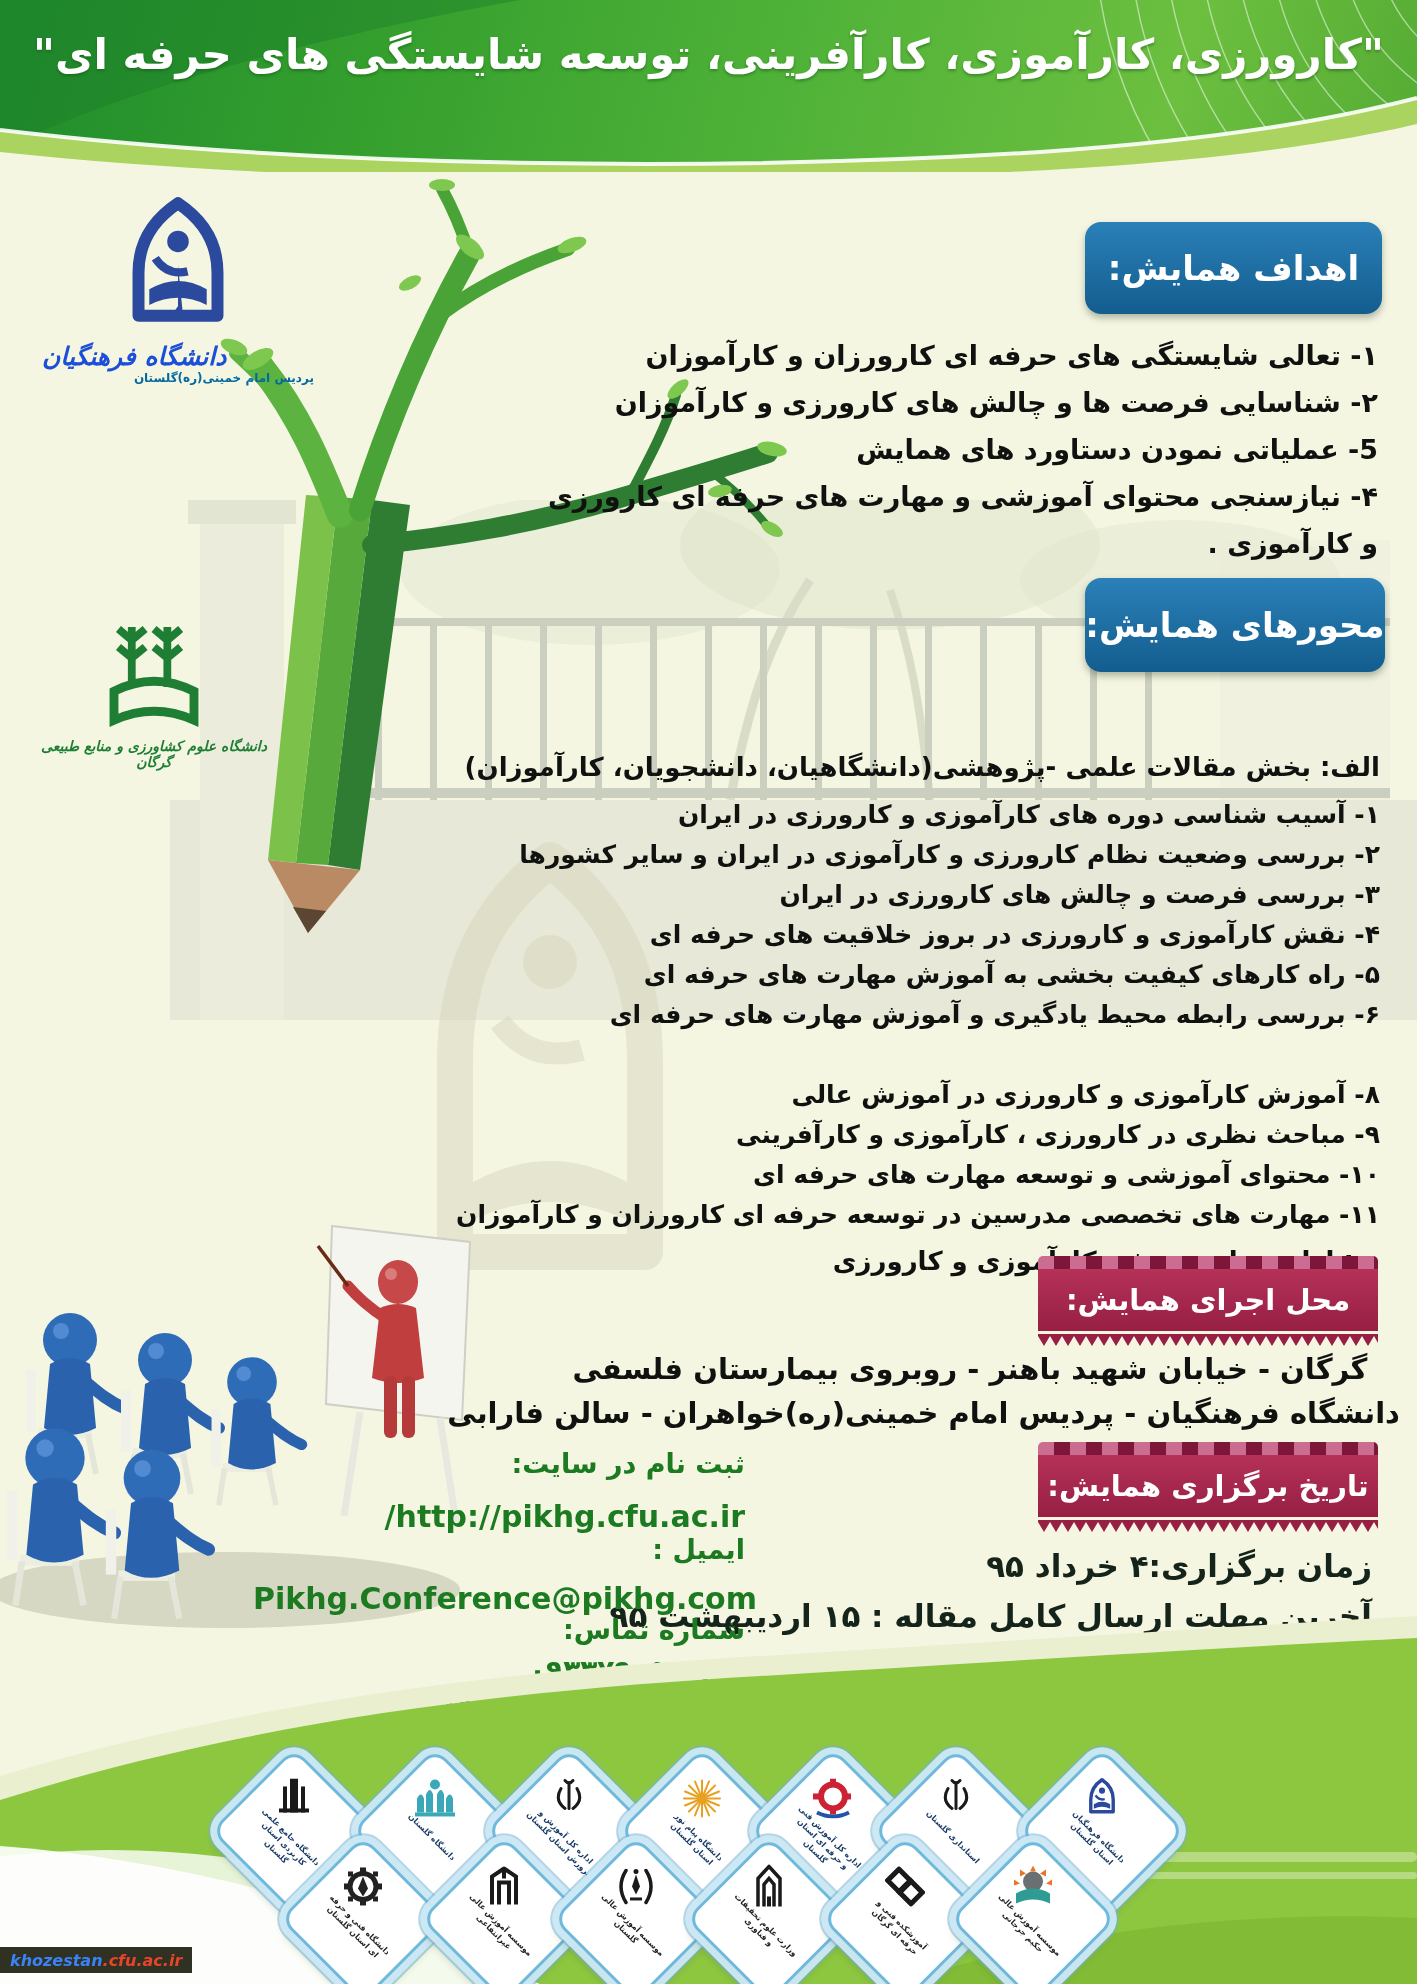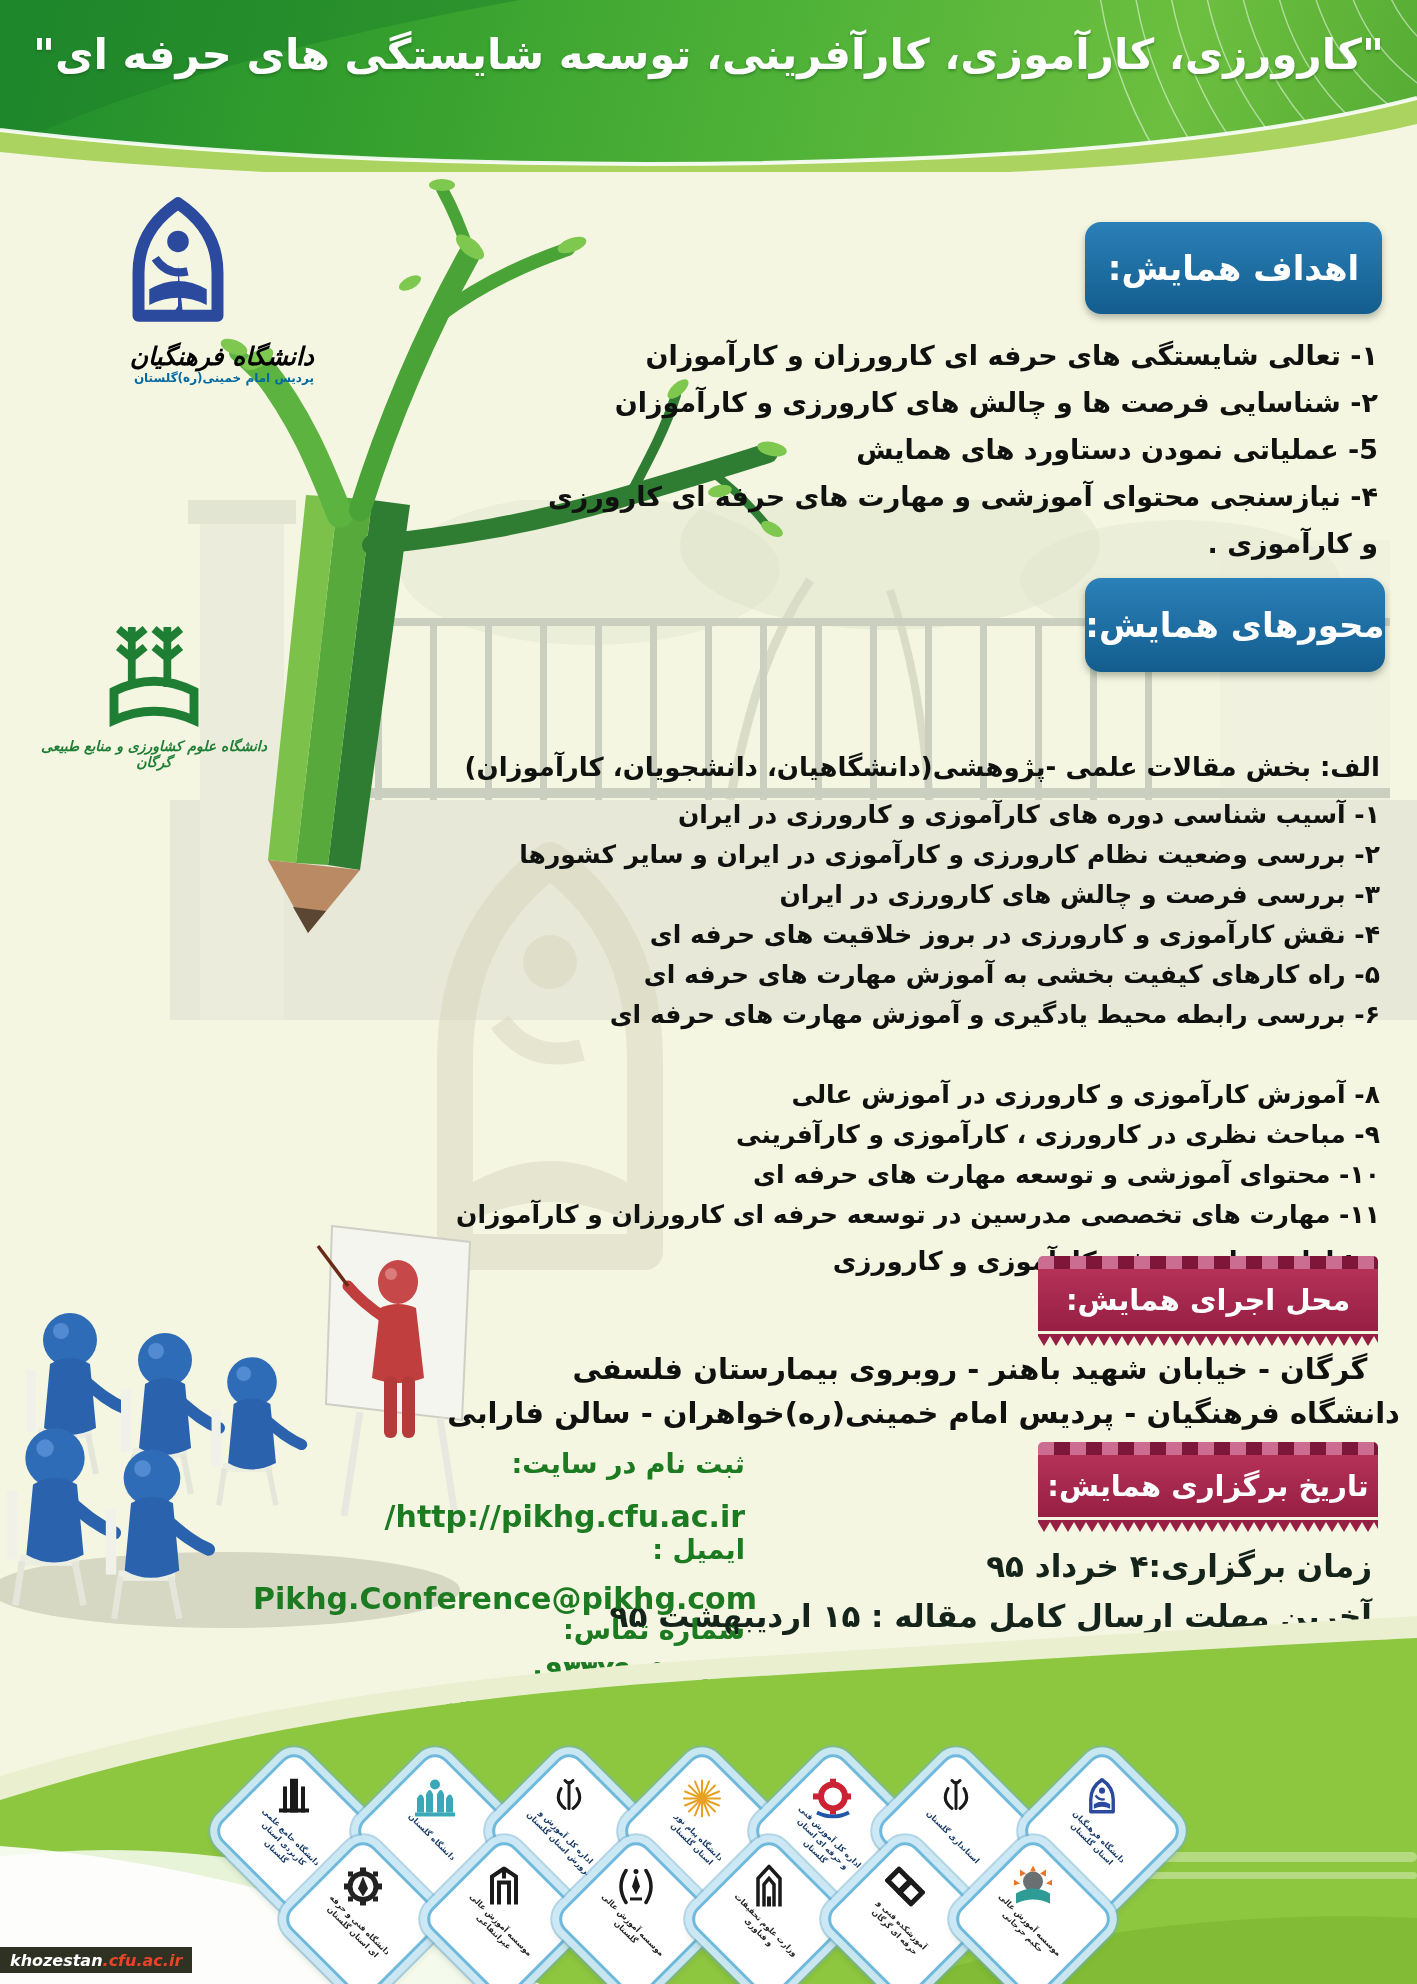--- a/index.html
+++ b/index.html
@@ -24,36 +24,36 @@
             align-items:center;justify-content:center;color:#fff;font-weight:bold;font-size:29px;direction:rtl;}
   .txt{color:#101210;font-weight:bold;white-space:nowrap;}
   .obj-line{font-size:27px;}
   .topic-line{font-size:25px;}
   .topic-intro{font-size:26px;}
   .venue-line{font-size:29px;text-align:center;}
   .date-line{font-size:31px;color:#15241b;}
   .green{color:#1c7a21;font-weight:bold;white-space:nowrap;}
   .ltr{direction:ltr;unicode-bidi:bidi-override;margin-top:9px;}
   
-  .logo-cap1{color:#000000;font-weight:bold;font-style:italic;font-size:25px;text-align:right;}
+  .logo-cap1{color:#1d4ed8;font-weight:bold;font-style:italic;font-size:25px;text-align:left;}
   .logo-cap2{color:#0369a1;font-weight:bold;font-size:12px;text-align:right;}
   .logo-cap3{color:#1d7e34;font-weight:bold;font-style:italic;font-size:14px;text-align:center;}
   
   .dia{position:absolute;width:112px;height:112px;transform:rotate(45deg);background:#fff;
        border:3px solid #6fb9dc;border-radius:16px;
        box-shadow:0 0 0 7px rgba(206,233,245,.95),0 0 0 9px rgba(116,178,210,.55),5px 7px 10px rgba(50,80,30,.3);}
   .dia-icon{position:absolute;left:8px;top:8px;width:50px;height:50px;transform:rotate(-45deg);
             display:flex;align-items:center;justify-content:center;}
   .dia-cap{position:absolute;left:14px;top:58px;width:88px;font-size:8px;font-weight:bold;color:#173a66;
            text-align:center;line-height:1.3;direction:rtl;}
   .dia-cap.dark{color:#222;}
   
   .wm{left:0;top:1947px;height:26px;padding:0 10px;background:#2f3122;display:flex;align-items:center;
       font-style:italic;font-weight:bold;font-size:16px;}
-  .wm .w1{color:#ffffff;}
+  .wm .w1{color:#3b82f6;}
   .wm .w2{color:#e8442a;}
 </style>
 </head>
 <body>
 
 <div class="poster">
 
   <svg class="abs" style="left:170px;top:500px;opacity:.45" width="1247" height="520" viewBox="0 0 1247 520">
     <ellipse cx="420" cy="70" rx="190" ry="75" fill="#ccd3b8" opacity=".55"></ellipse>
     <ellipse cx="720" cy="45" rx="210" ry="85" fill="#c6cfb2" opacity=".55"></ellipse>

